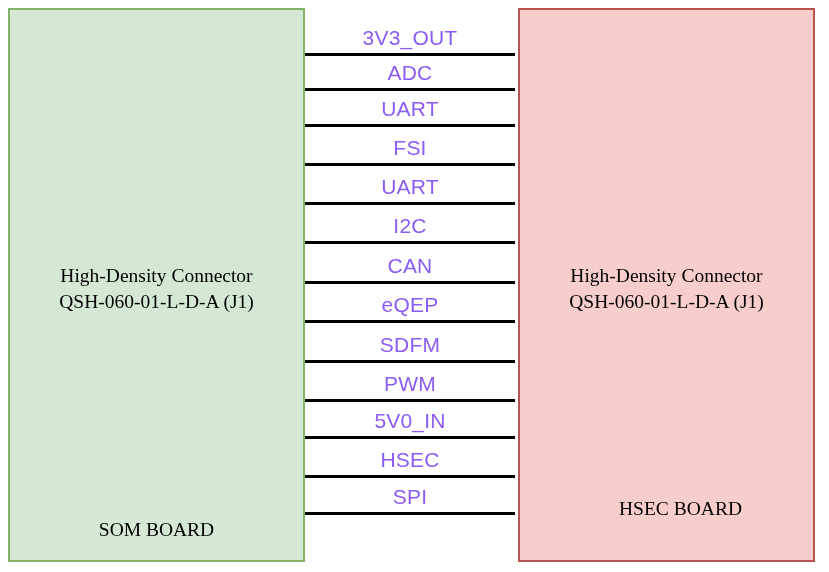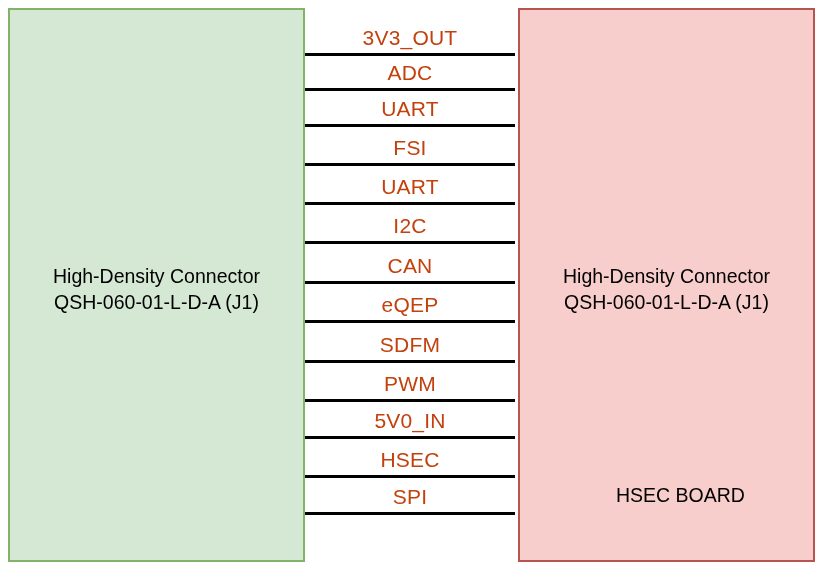--- a/index.html
+++ b/index.html
@@ -20,20 +20,21 @@
     overflow: hidden;
   }
 
   
   .board {
     position: absolute;
     box-sizing: border-box;
     border-width: 2px;
     border-style: solid;
     display: block;
+    font-family: Liberation Serif, serif;
   }
   #board-left {
     left: 8px;
     top: 8px;
     width: 297px;
     height: 554px;
   }
   #board-right {
     left: 518px;
     top: 8px;
@@ -57,21 +58,21 @@
   .board-name-label {
     position: absolute;
     left: 0;
     right: 0;
     text-align: center;
     font-size: 19.5px;
     line-height: 24px;
     color: #000000;
   }
   #board-left .board-name-label { top: 508px; }
-  #board-right .board-name-label { top: 473px; margin-left: 28px; }
+  #board-right .board-name-label { top: 487px; margin-left: 28px; }
 
   
   #signal-lines {
     position: absolute;
     left: 0;
     top: 0;
     width: 829px;
     height: 572px;
     pointer-events: none;
   }
@@ -90,33 +91,34 @@
     background: #000000;
   }
   .signal-label {
     position: absolute;
     left: 0;
     width: 210px;
     top: -28px;
     text-align: center;
     font-size: 21px;
     line-height: 26px;
-    color: #c2410c;
+    color: #8b5cf6;
     letter-spacing: 0.2px;
     white-space: nowrap;
   }
 </style>
 </head>
 <body>
 
 <div id="diagram">
 
   <div class="board" id="board-left" style="background: rgb(213, 232, 212); border-color: rgb(130, 179, 102);">
     <div class="board-connector-label">High-Density Connector
 QSH-060-01-L-D-A (J1)</div>
+    <div class="board-name-label">SOM BOARD</div>
   </div>
 
   <div class="board" id="board-right" style="background: rgb(248, 206, 204); border-color: rgb(184, 84, 80);">
     <div class="board-connector-label">High-Density Connector
 QSH-060-01-L-D-A (J1)</div>
     <div class="board-name-label">HSEC BOARD</div>
   </div>
 
   <div id="signal-lines">
       <div class="signal-row" style="top: 53px;">

